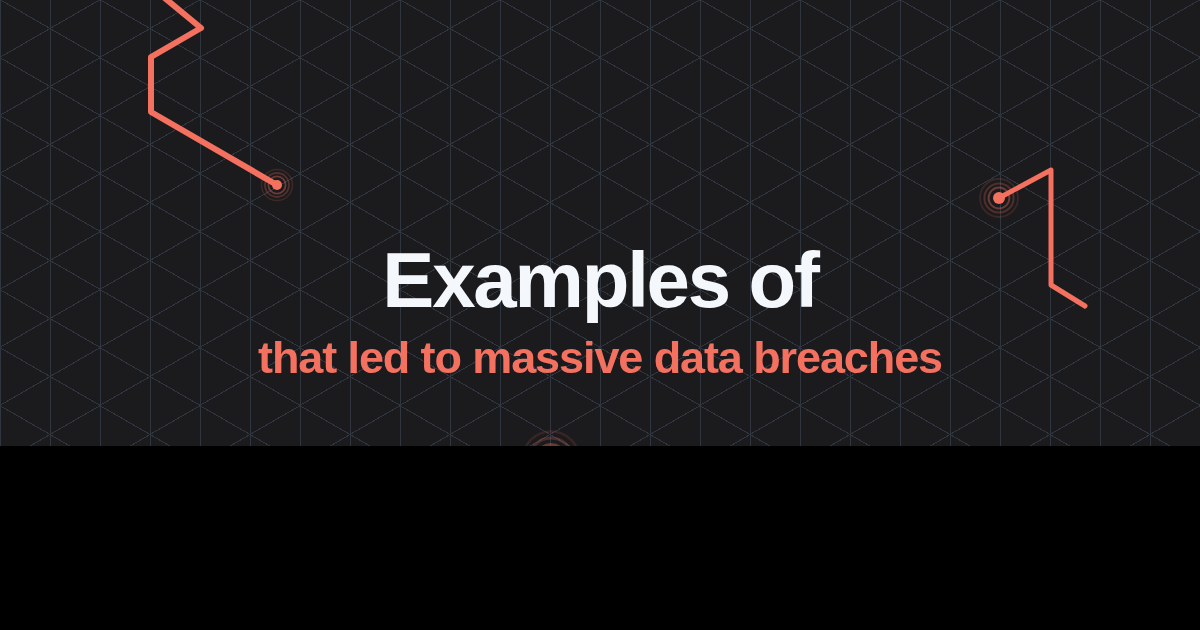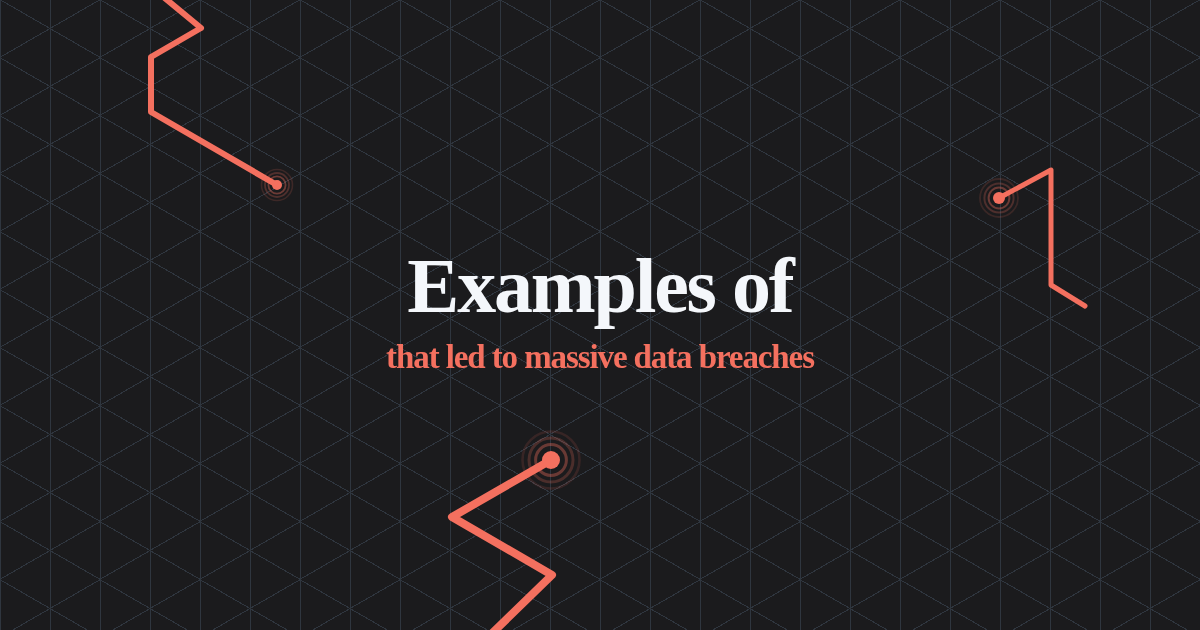--- a/index.html
+++ b/index.html
@@ -3,24 +3,24 @@
 <meta charset="utf-8">
 <style>
   html, body {
     margin: 0;
     padding: 0;
     background: #000;
   }
   #canvas {
     position: relative;
     width: 1200px;
-    height: 630px;
+    height: 446px;
     overflow: hidden;
     background: #14532d;
-    font-family: Liberation Serif, serif;
+    font-family: Liberation Sans, sans-serif;
   }
   .layer {
     position: absolute;
     inset: 0;
     width: 1200px;
     height: 630px;
   }
   #grid-layer { z-index: 1; }
   #graphics-layer { z-index: 2; }
   #text-layer {
@@ -37,21 +37,21 @@
     line-height: 0.98;
     letter-spacing: -2.2px;
     text-align: center;
     white-space: nowrap;
     margin: 0;
   }
   .headline-line-1 { margin-bottom: 2px; }
   .subhead {
     color: #f4705f;
     font-weight: 700;
-    font-size: 33px;
+    font-size: 45px;
     line-height: 1.0;
     letter-spacing: -1.1px;
     text-align: right;
     white-space: nowrap;
     margin: 14px 0 8px 0;
   }
 </style>
 </head>
 <body>
 

